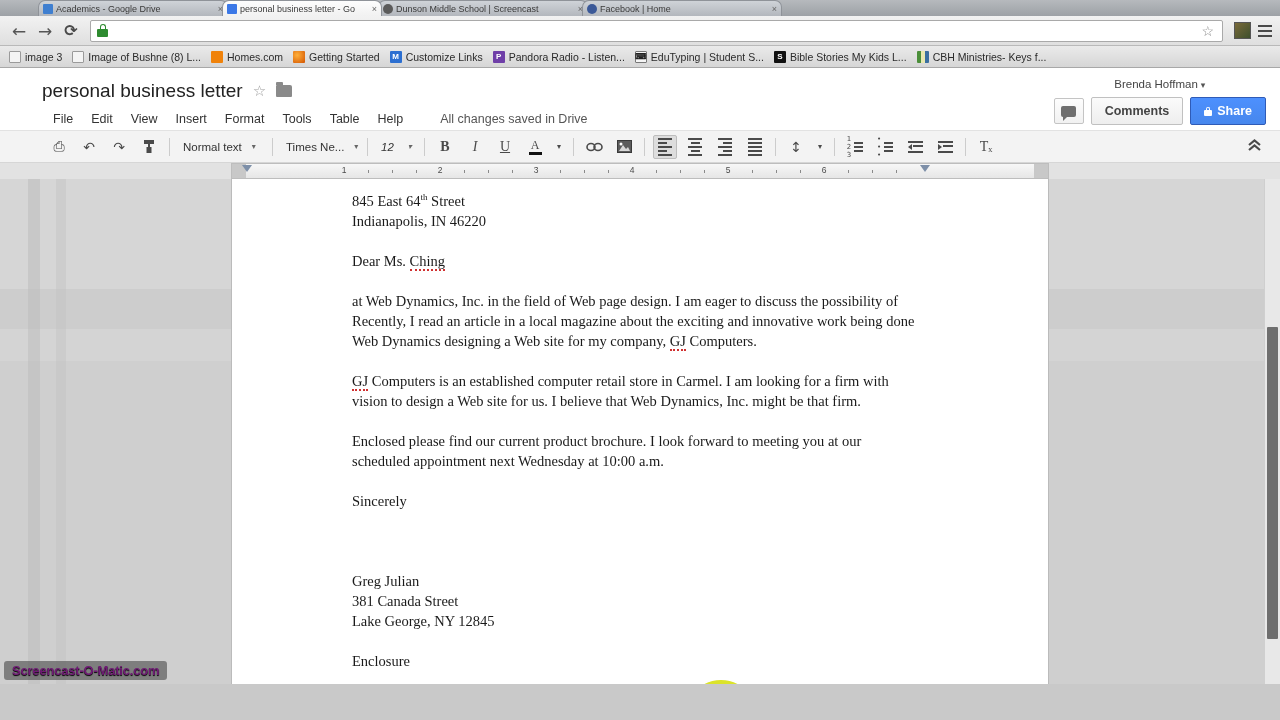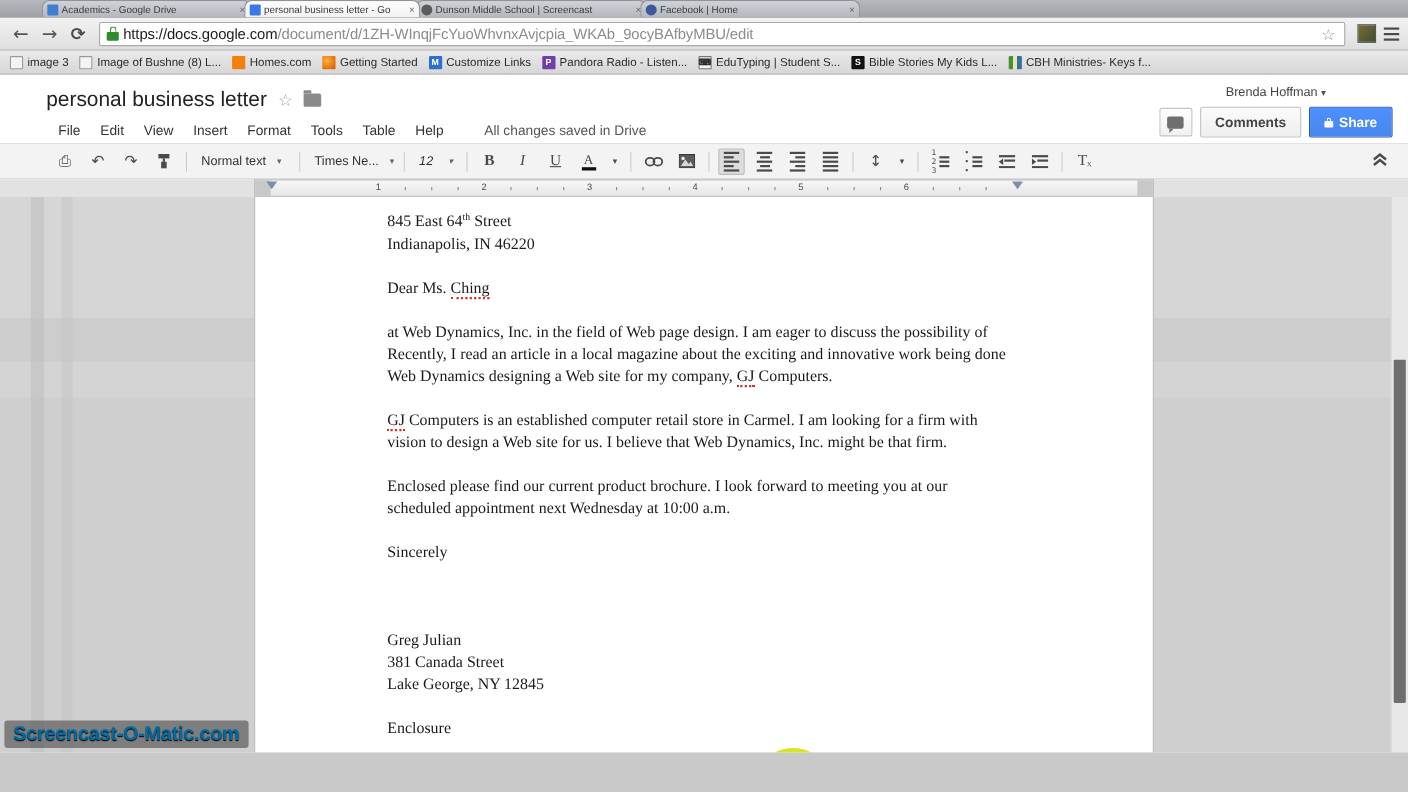--- a/index.html
+++ b/index.html
@@ -461,22 +461,22 @@
     border-radius: 1px;
   }
 
   
   #watermark {
     position: absolute;
     left: 4px; bottom: 4px;
     padding: 2px 8px;
     background: rgba(60,60,60,0.55);
     border-radius: 3px;
-    color: #0369a1;
-    font-size: 18px;
+    color: #701a75;
+    font-size: 13px;
     font-weight: bold;
     font-family: "Liberation Sans", sans-serif;
     letter-spacing: -0.2px;
     z-index: 40;
     text-shadow: 0 1px 1px #000;
   }
 </style>
 </head>
 <body>
 
@@ -508,21 +508,20 @@
   <div id="nav-bar">
     <span class="nav-btn">←</span>
     <span class="nav-btn">→</span>
     <span class="nav-btn reload">⟳</span>
 
     <div id="omnibox">
       <span id="lock-icon">
         <span class="shackle"></span>
           <span class="body"></span>
       </span>
-      <span id="url-text"><span class="host">https://docs.google.com</span><span>/document/d/1ZH-WInqjFcYuoWhvnxAvjcpia_WKAb_9ocyBAfbyMBU/edit</span></span>
       <span id="star-icon">☆</span>
     </div>
 
     <span id="ext-icon"></span>
     <span id="menu-icon">
         <i></i>
         <i></i>
         <i></i>
       </span>
   </div>

